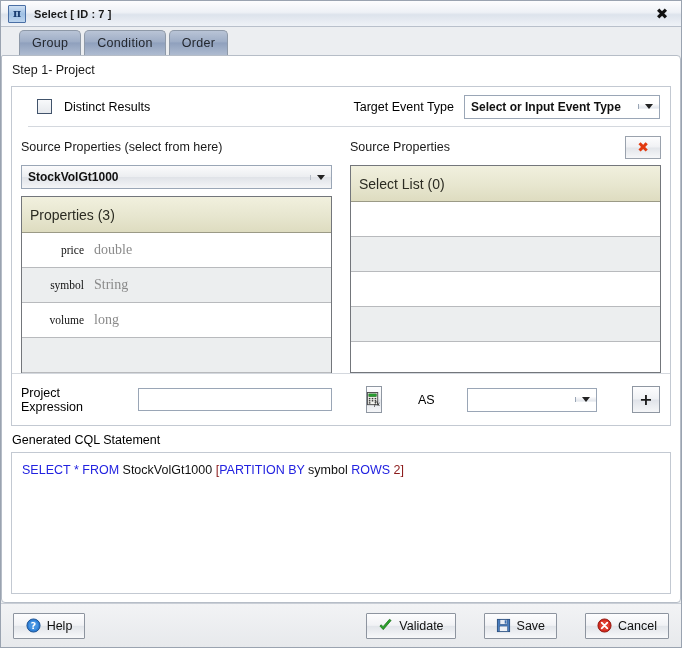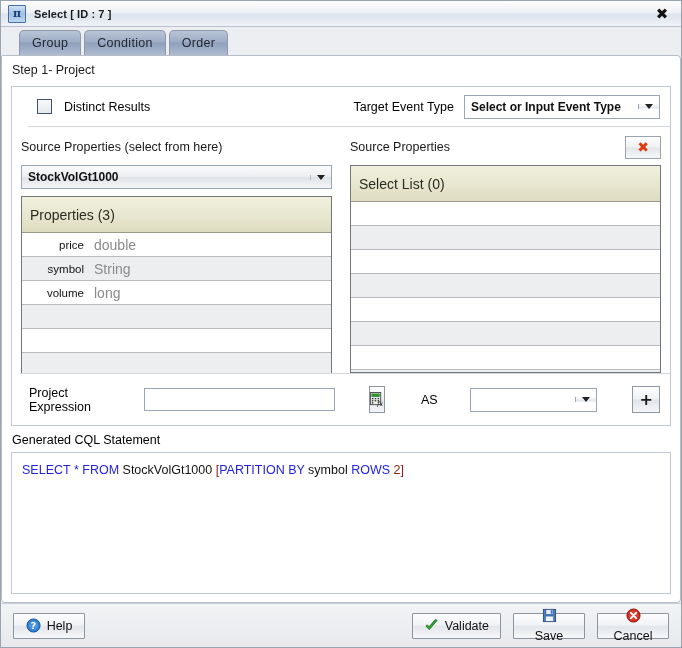--- a/index.html
+++ b/index.html
@@ -270,27 +270,28 @@
     background: linear-gradient(to bottom, #f1f0de 0%, #e7e6cf 55%, #dedcc0 100%);
     border-bottom: 1px solid #9b9a86;
     display: flex;
     align-items: center;
     padding-left: 8px;
     font-size: 14px;
     color: #2b2b22;
     box-sizing: border-box;
   }
   .list-row {
-    height: 24px;
+    height: 35px;
     border-bottom: 1px solid #b8babd;
     display: flex;
     align-items: center;
     box-sizing: border-box;
     background: #fff;
     cursor: pointer;
+    font-family: Liberation Serif, serif;
   }
   .list-row.alt { background: #eceeef; }
   .prop-name {
     width: 72px;
     text-align: right;
     padding-right: 10px;
     font-size: 11.5px;
     color: #111;
     box-sizing: border-box;
     flex: 0 0 72px;
@@ -298,21 +299,21 @@
   .prop-type {
     font-size: 14px;
     color: #8a8a8a;
   }
   #src-listbox { height: 178px; }
   #sel-listbox { height: 208px; }
 
   
   .expr-row {
     position: absolute;
-    left: 8px;
+    left: 0;
     bottom: 0;
     right: 0;
     height: 52px;
     border-top: 1px solid #d4d8de;
     display: flex;
     align-items: center;
     padding: 0 10px 0 9px;
     box-sizing: border-box;
     gap: 23px;
   }
@@ -406,21 +407,21 @@
     display: flex;
     align-items: center;
     justify-content: center;
     gap: 6px;
     font-size: 12.5px;
     color: #111;
     cursor: pointer;
     box-sizing: border-box;
     border-radius: 1px;
   }
-  .btn + .btn { margin-left: 12px; flex-direction: column; }
+  .btn + .btn { margin-left: 28px; }
   .btn-group-right { margin-left: auto; display: flex; }
 
   .ico { width: 15px; height: 15px; flex: 0 0 15px; display: block; }
 </style>
 </head>
 <body>
 
 <div class="window">
 
   <div class="titlebar">

